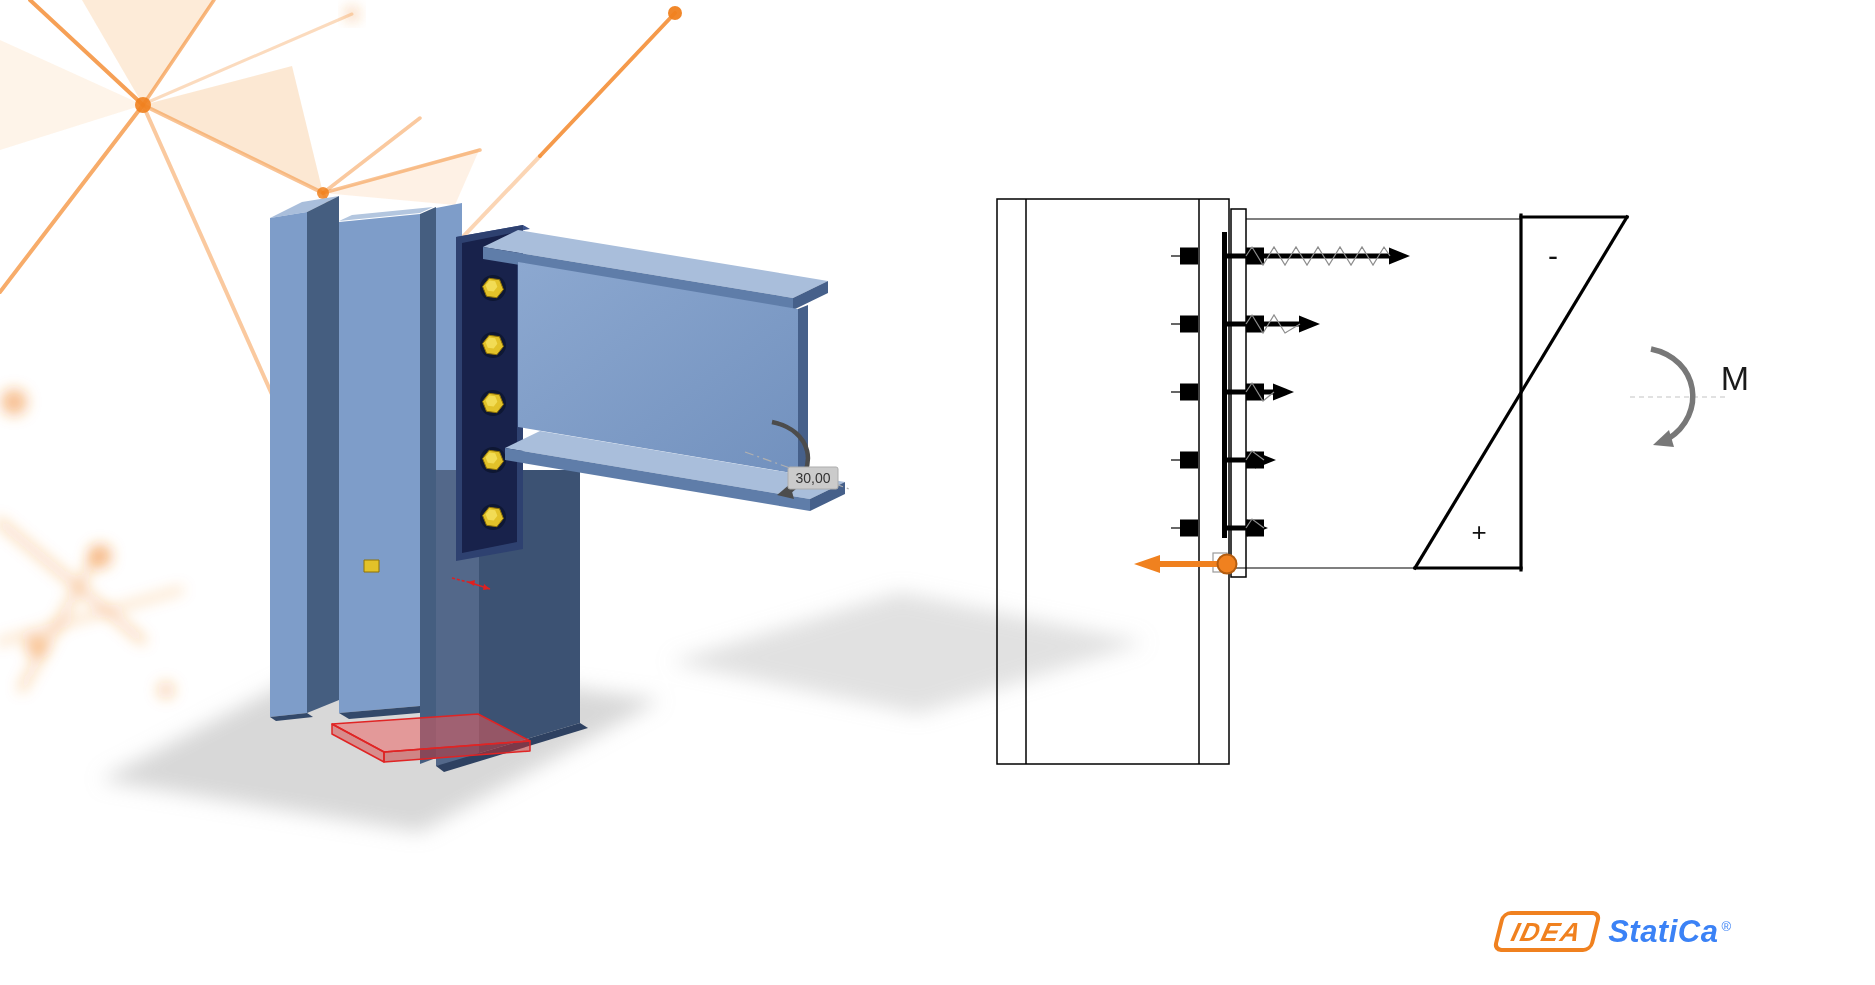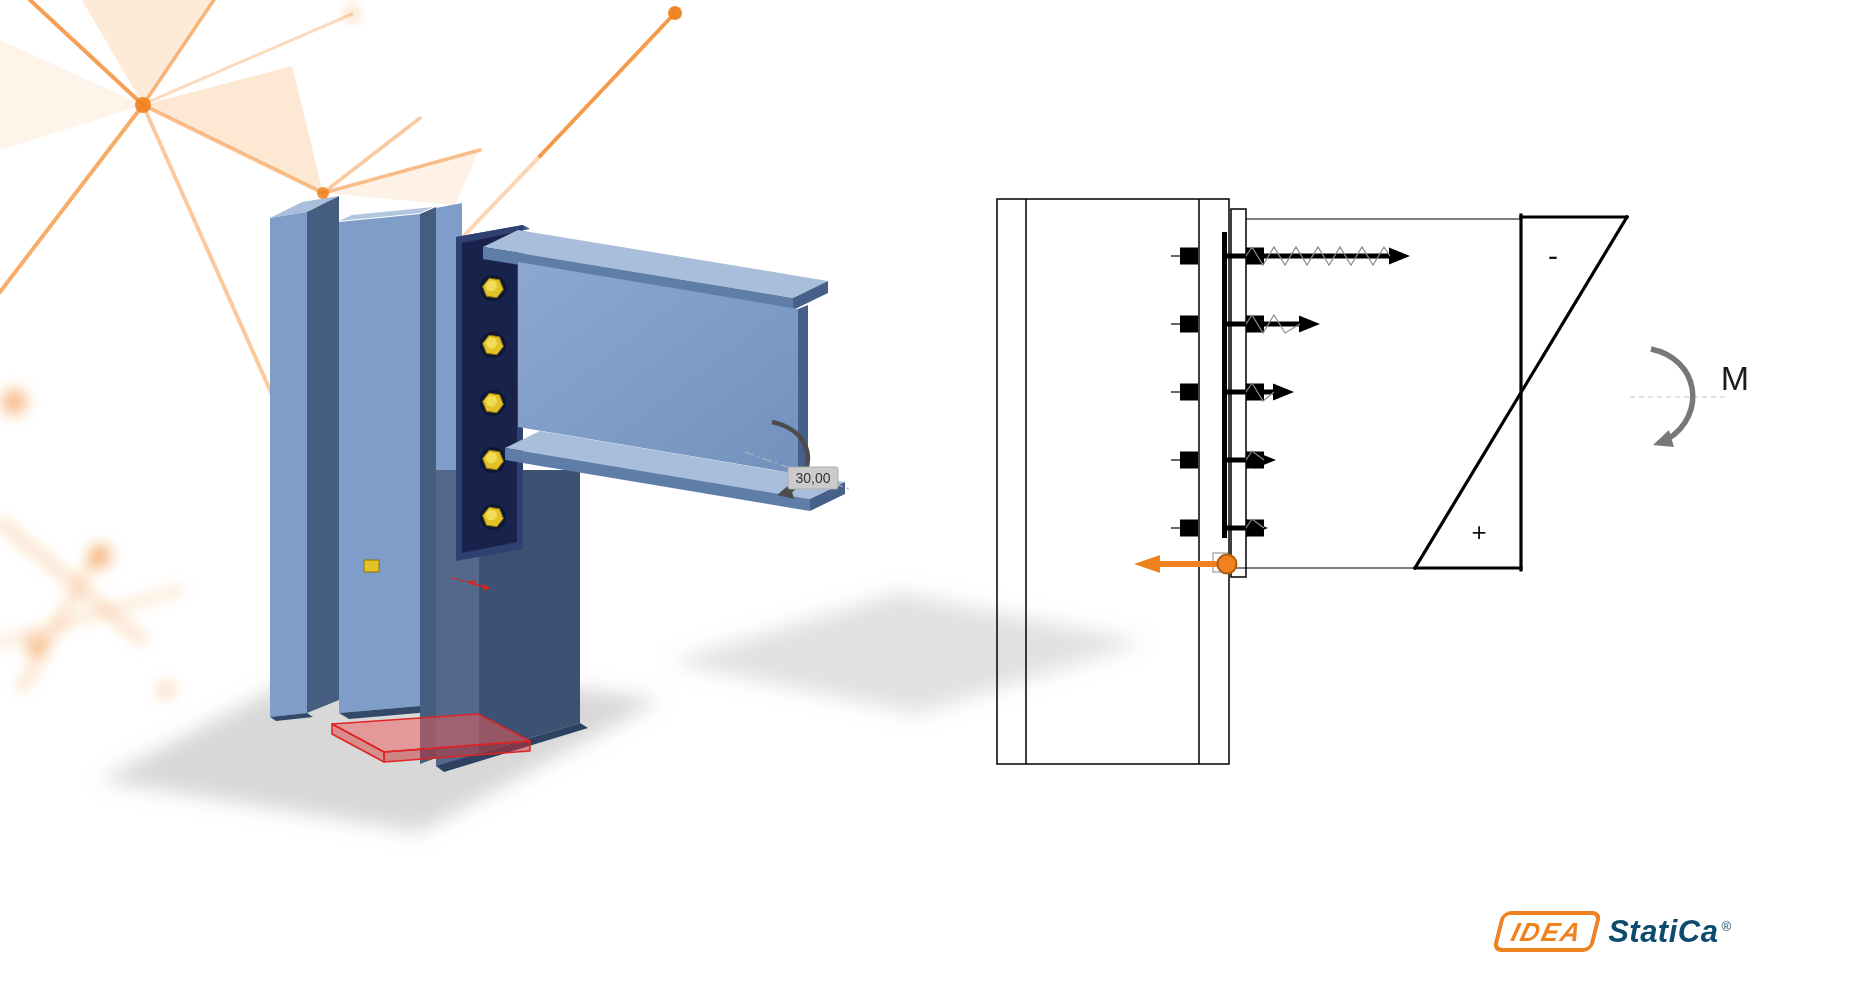--- a/index.html
+++ b/index.html
@@ -6,21 +6,21 @@
   html,body{margin:0;padding:0;background:#ffffff;}
   .stage{position:relative;width:1875px;height:985px;background:#ffffff;overflow:hidden;
          font-family:"Liberation Sans",sans-serif;}
   .stage svg{position:absolute;left:0;top:0;}
   svg text{font-family:"Liberation Sans",sans-serif;}
   .logo{position:absolute;left:1497px;top:911px;display:flex;align-items:center;gap:11px;}
   .logo-idea-box{border:4px solid #F0811F;border-radius:9px;transform:skewX(-14deg);
                  padding:0 11px;height:33px;display:flex;align-items:center;background:#fff;}
   .logo-idea-text{color:#F0811F;font-weight:bold;font-style:italic;font-size:26px;
                   letter-spacing:2px;line-height:1;}
-  .logo-statica{color:#0c4a6e;font-weight:bold;font-style:italic;font-size:31px;
+  .logo-statica{color:#3b82f6;font-weight:bold;font-style:italic;font-size:31px;
                 letter-spacing:.5px;line-height:1;white-space:nowrap;}
   .reg{font-size:13px;font-style:normal;font-weight:normal;position:relative;top:-11px;margin-left:3px;}
 </style>
 </head>
 <body>
 
 <div class="stage">
 <svg width="1875" height="985" viewBox="0 0 1875 985">
   <defs>
     <filter id="blur7" x="-60%" y="-60%" width="220%" height="220%">

